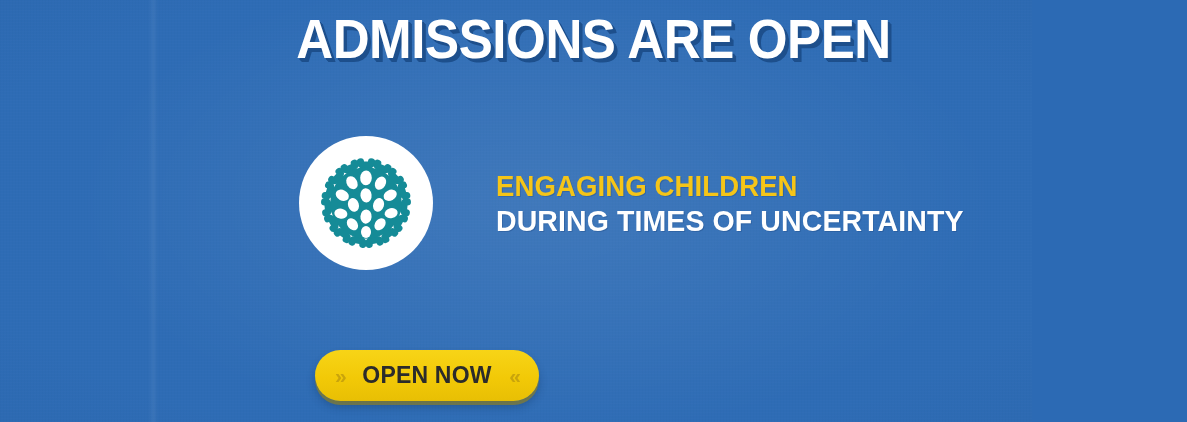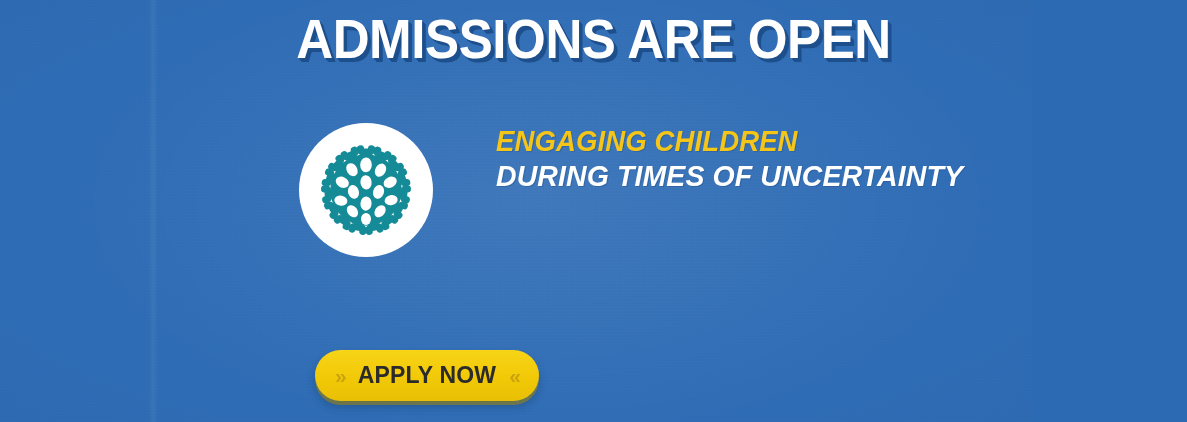--- a/index.html
+++ b/index.html
@@ -90,24 +90,23 @@
     text-shadow:
       4px 4px 0px #1d4f8c,
       3px 3px 0px #1d4f8c,
       2px 2px 0px #1d4f8c;
   }
 
   
   .message-row {
     position: absolute;
     left: 299px;
-    top: 123px;
+    top: 136px;
     display: flex;
-    align-items: flex-start;
-    font-style: italic;
+    align-items: center;
   }
 
   .virus-badge {
     width: 134px;
     height: 134px;
     border-radius: 50%;
     background: #ffffff;
     display: flex;
     align-items: center;
     justify-content: center;
@@ -260,18 +259,18 @@
     <div class="message-text">
       <div class="msg-line-1">ENGAGING CHILDREN</div>
       <div class="msg-line-2">DURING TIMES OF UNCERTAINTY</div>
     </div>
 
   </div>
 
   <div class="cta-wrap">
     <button class="cta-button">
       <span class="cta-chev left">»</span>
-      <span class="cta-label">APPLY NOW</span>
+      <span class="cta-label">OPEN NOW</span>
       <span class="cta-chev right">«</span>
     </button>
   </div>
 
 </div>
 
 </body></html>

